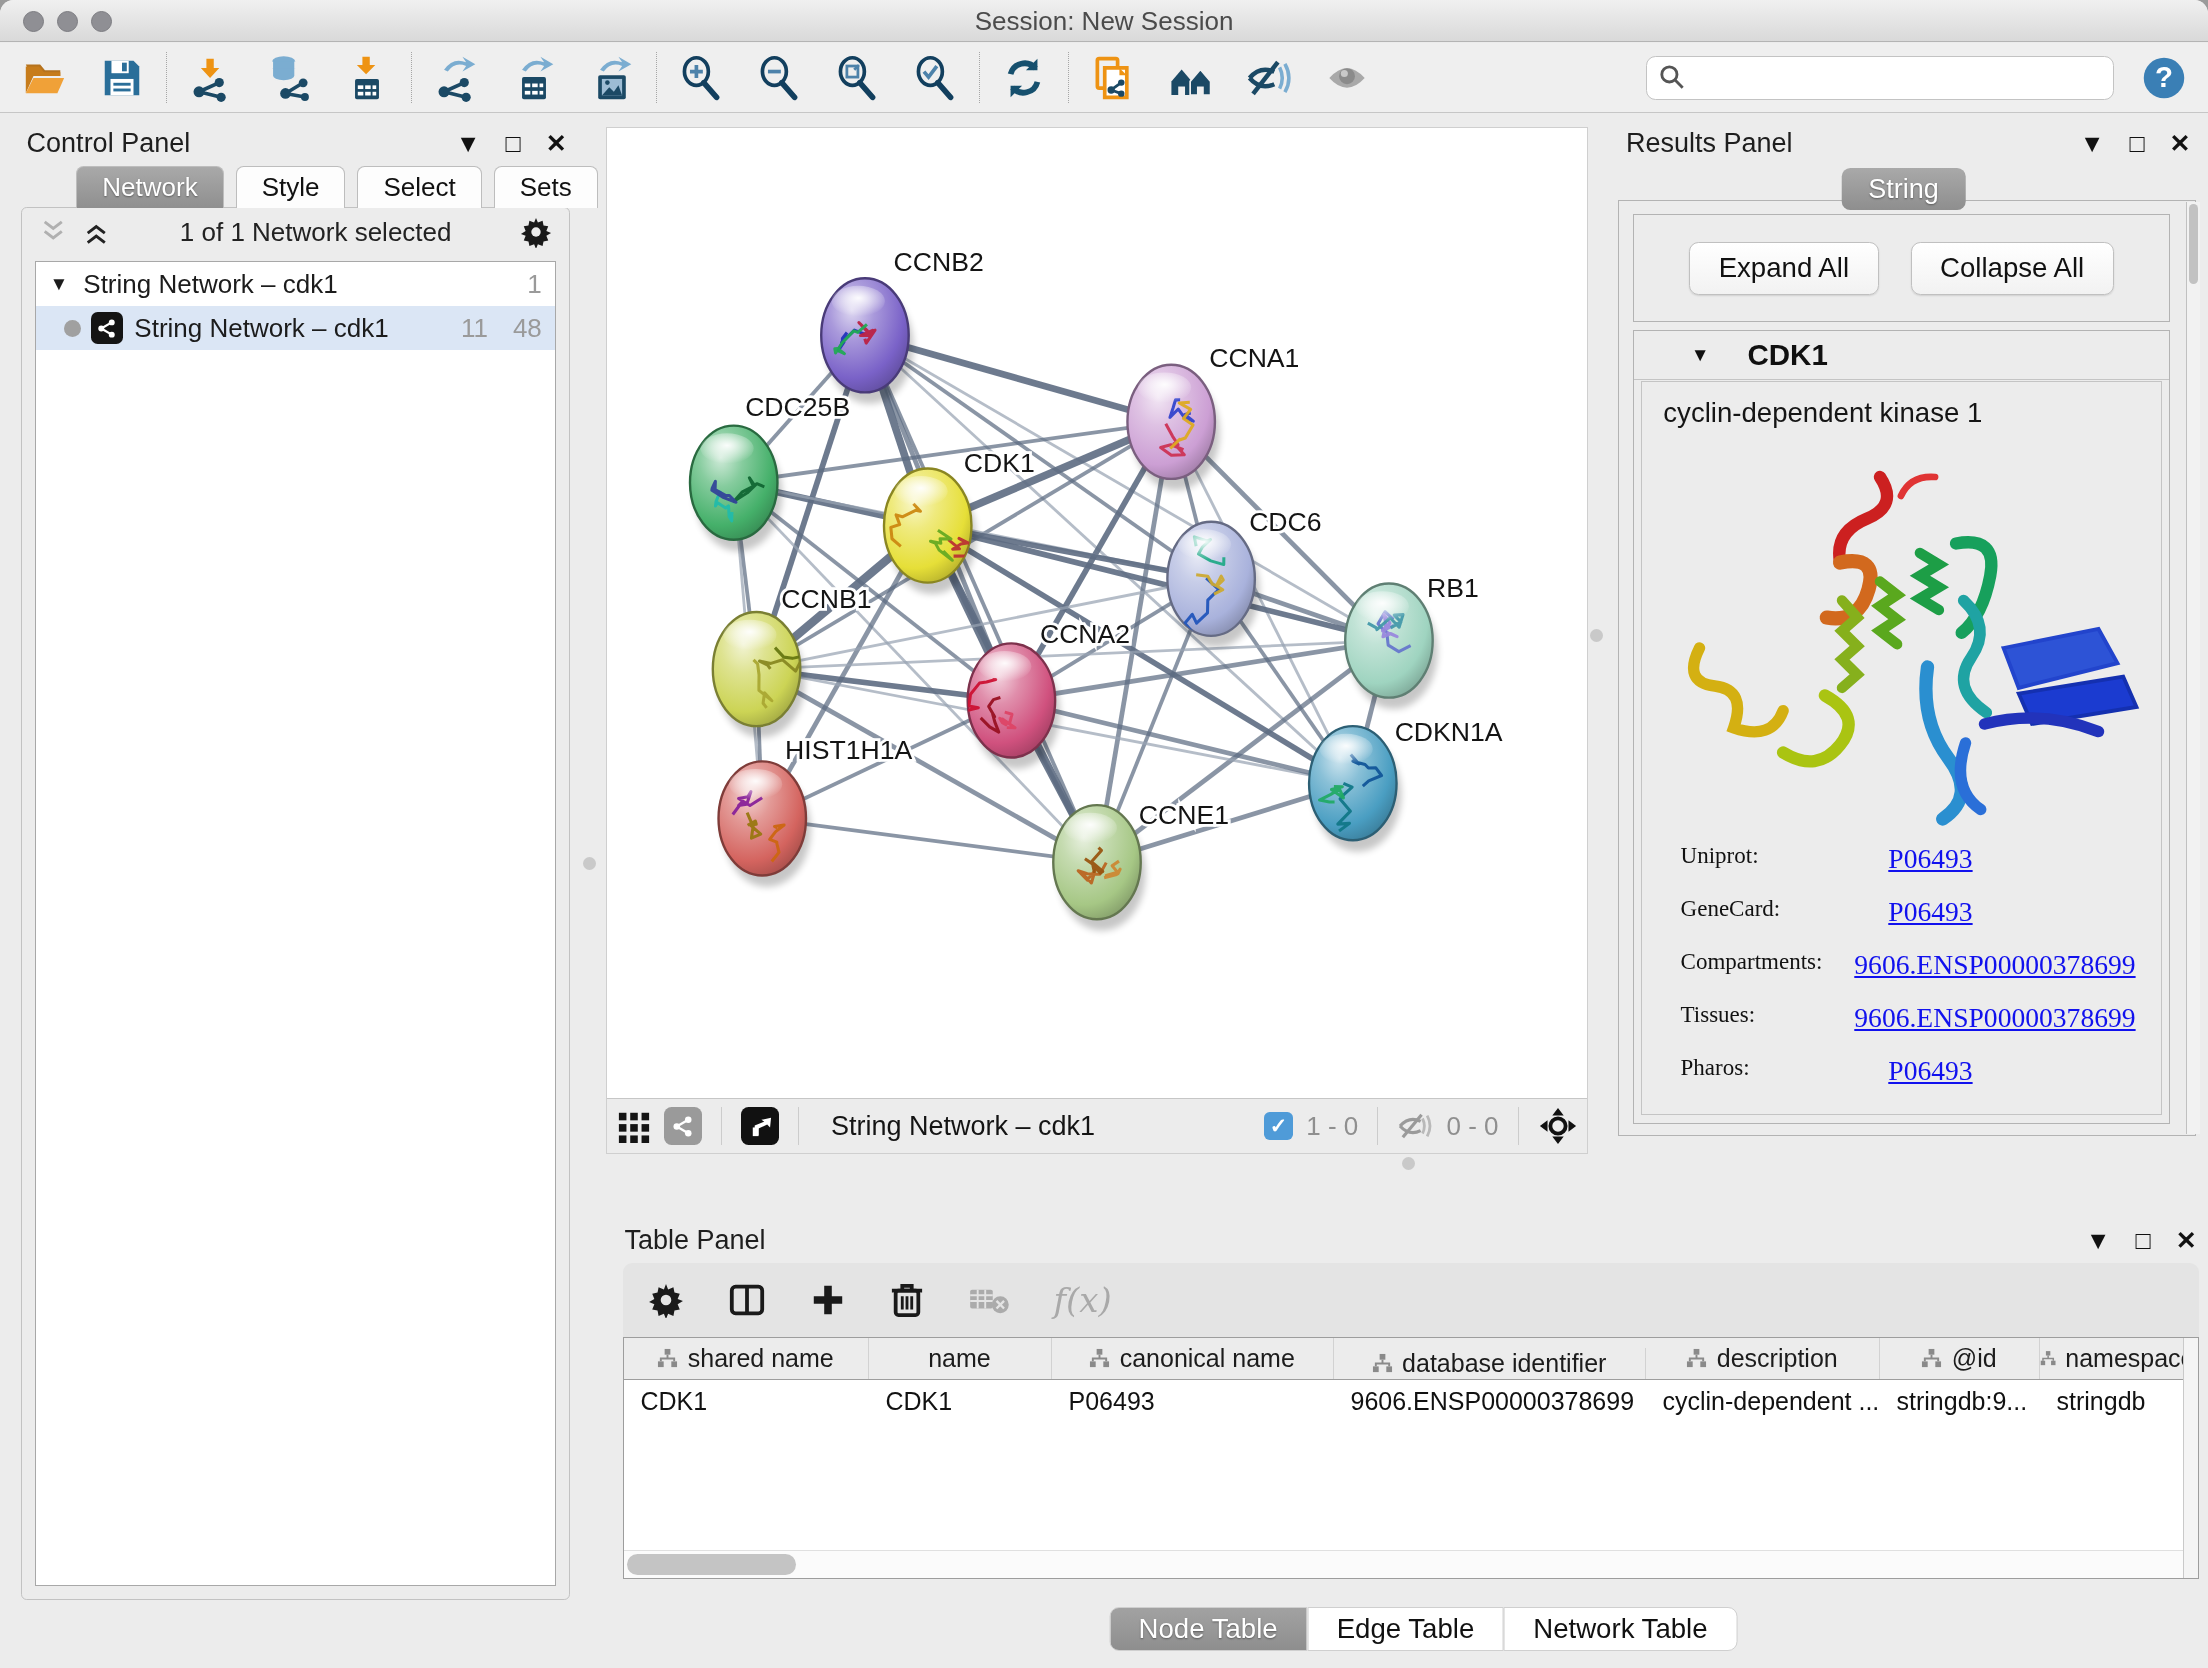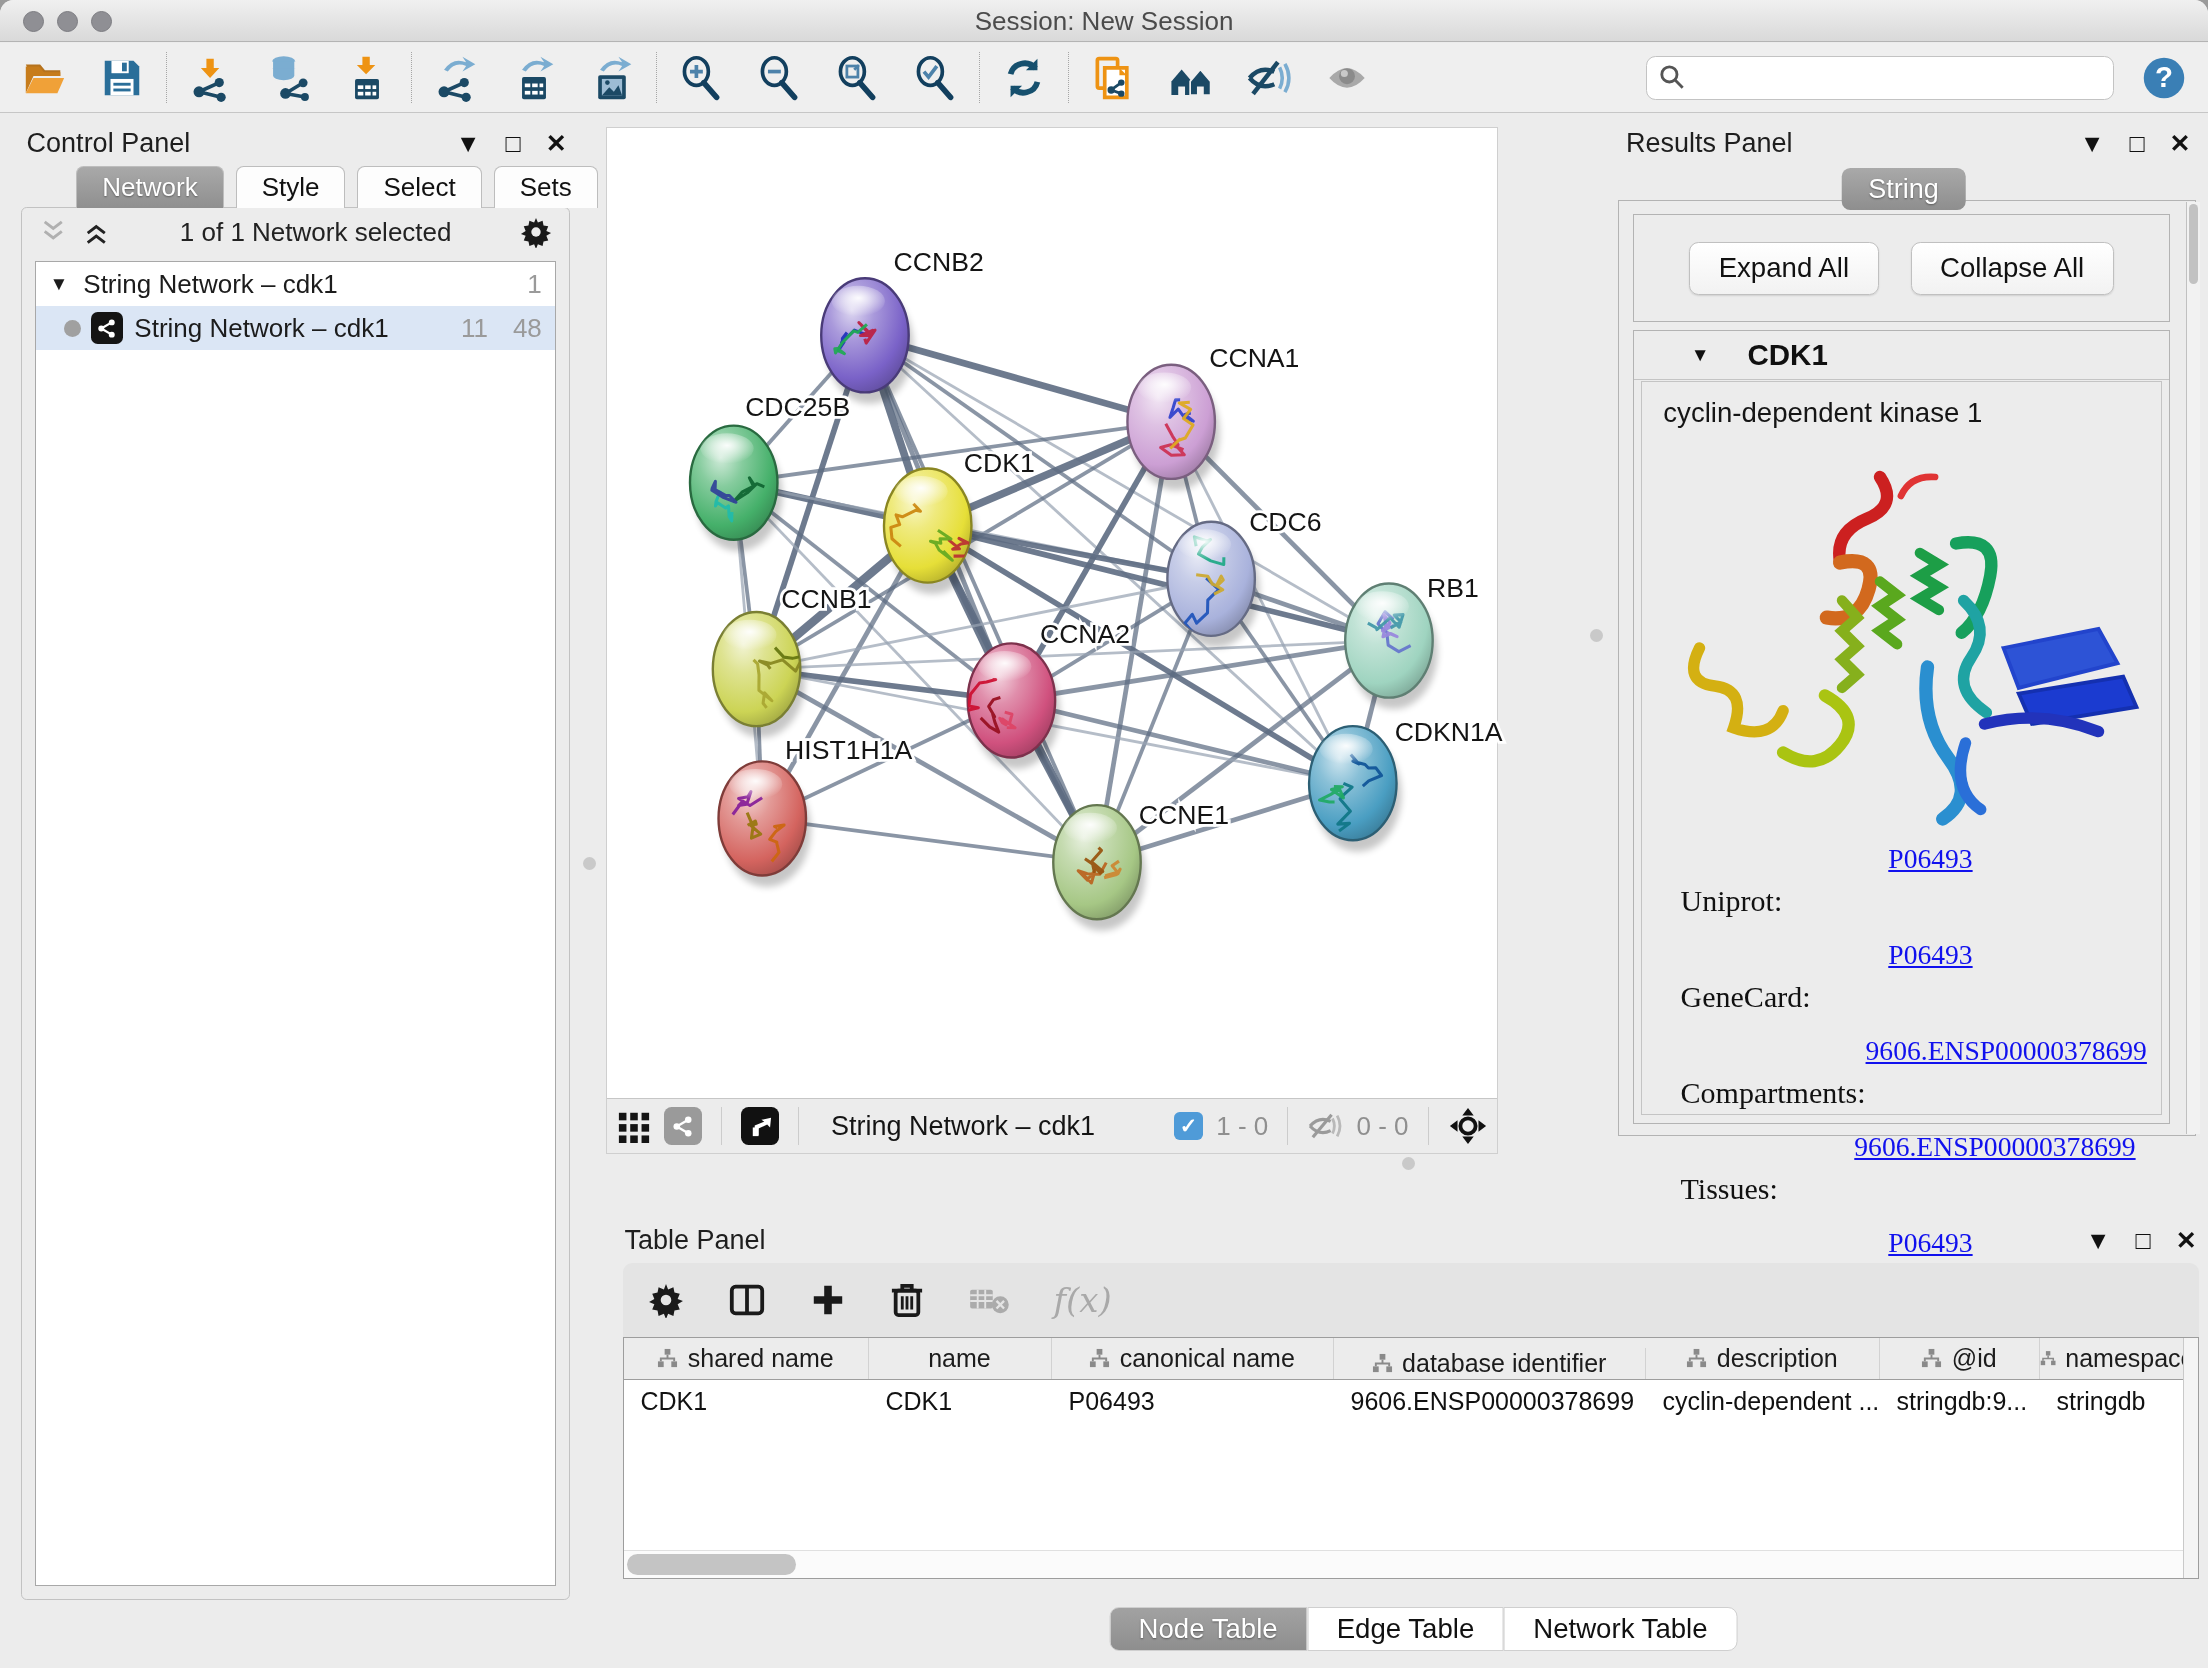--- a/index.html
+++ b/index.html
@@ -48,21 +48,21 @@
   .cp-status .stat-text { flex:1; text-align:center; font-size:26px; color:#222; }
   .cp-tree { position:absolute; top:53px; left:13.3px; right:13.3px; bottom:13.3px; background:#fff;
              border:1px solid #a8a8a8; }
   .tree-row { height:44px; display:flex; align-items:center; font-size:26px; color:#1c1c1c; padding:0 13.3px; }
   .tree-row.child { background:#dbe6f5; }
   .tree-row .cnt { margin-left:auto; color:#9a9a9a; display:flex; gap:25px; }
   .share-badge { width:32px; height:32px; background:#141414; border-radius:6.7px; display:flex;
                  align-items:center; justify-content:center; margin:0 11.4px 0 5.7px; }
 
   
-  .net-panel { position:absolute; left:606px; top:127px; width:892px; height:1027px;
+  .net-panel { position:absolute; left:606px; top:127px; width:982px; height:1027px;
                background:#fff; border:1px solid #cfcfcf; }
   #net-svg { position:absolute; top:0; left:0; }
   .net-toolbar { position:absolute; left:0; right:0; bottom:0; height:55px; background:#ececec;
                  border-top:1px solid #c6c6c6; display:flex; align-items:center; padding:0 9.5px; gap:13.3px; }
   .nt-sep { width:0; height:38px; border-left:1px solid #cccccc; margin:0 5.7px; }
   .nt-title { flex:1; font-size:27px; color:#141414; padding-left:13.3px; }
   .nt-num { font-size:26px; color:#8f8f8f; }
   .checkbox { width:28.5px; height:28.5px; background:#4f9bd8; border-radius:5.7px; display:flex;
               align-items:center; justify-content:center; color:#fff; font-size:21px; font-weight:bold; }
   .blackpad { width:38px; height:38px; background:#111; border-radius:7.6px; display:flex;
@@ -82,21 +82,21 @@
   .btn-white { background:linear-gradient(#ffffff,#f2f2f2); border:1px solid #c0c0c0; border-radius:9.5px;
                font-size:27.6px; color:#111; padding:9.5px 28.5px; box-shadow:0 1px 1.9px rgba(0,0,0,.12); }
   .rp-section { position:absolute; top:129px; left:13.3px; right:25px; bottom:11.4px; border:1px solid #b3b3b3; }
   .sec-head { height:49px; display:flex; align-items:center; font-size:29.5px; font-weight:bold;
               color:#101010; border-bottom:1px solid #c4c4c4; }
   .sec-inner { position:absolute; top:50px; left:7.6px; right:7.6px; bottom:7.6px; border:1px solid #c4c4c4; }
   .sec-desc { font-size:27.6px; color:#151515; padding:15px 21px 9.5px 21px; }
   .crosslinks { font-family:"Liberation Serif",serif; padding:5.7px 25px; }
   .crosslinks h3 { font-size:29.5px; color:#000; margin-bottom:13.3px; }
   .cl-row { display:flex; margin-bottom:21px; }
-  .cl-label { width:221px; font-size:30px; color:#111; padding-left:13.3px;margin-top:41px; }
+  .cl-label { width:221px; font-size:23px; color:#111; padding-left:13.3px; }
   .cl-link { font-size:27.6px; color:#1111ee; text-decoration:underline; }
   .rp-scroll { position:absolute; top:0; right:11.4px; bottom:0; width:14.3px; border-left:1px solid #c0c0c0;
                background:#f2f2f2; }
   .rp-thumb { position:absolute; top:1.9px; left:1.9px; width:9.5px; height:80px; background:#c2c2c2; border-radius:4.8px; }
 
   
   .table-panel { position:absolute; left:613px; top:1221px; right:0; height:436px;text-decoration:underline; }
   .tp-head { position:absolute; top:1.9px; left:11.4px; right:11.4px; height:36px; }
   .tp-toolbar { position:absolute; top:42px; left:9.5px; right:9.5px; height:74px; background:#e4e4e4;
                 border-radius:9.5px 9.5px 0 0; display:flex; align-items:center; gap:44px; padding:0 25px; }

